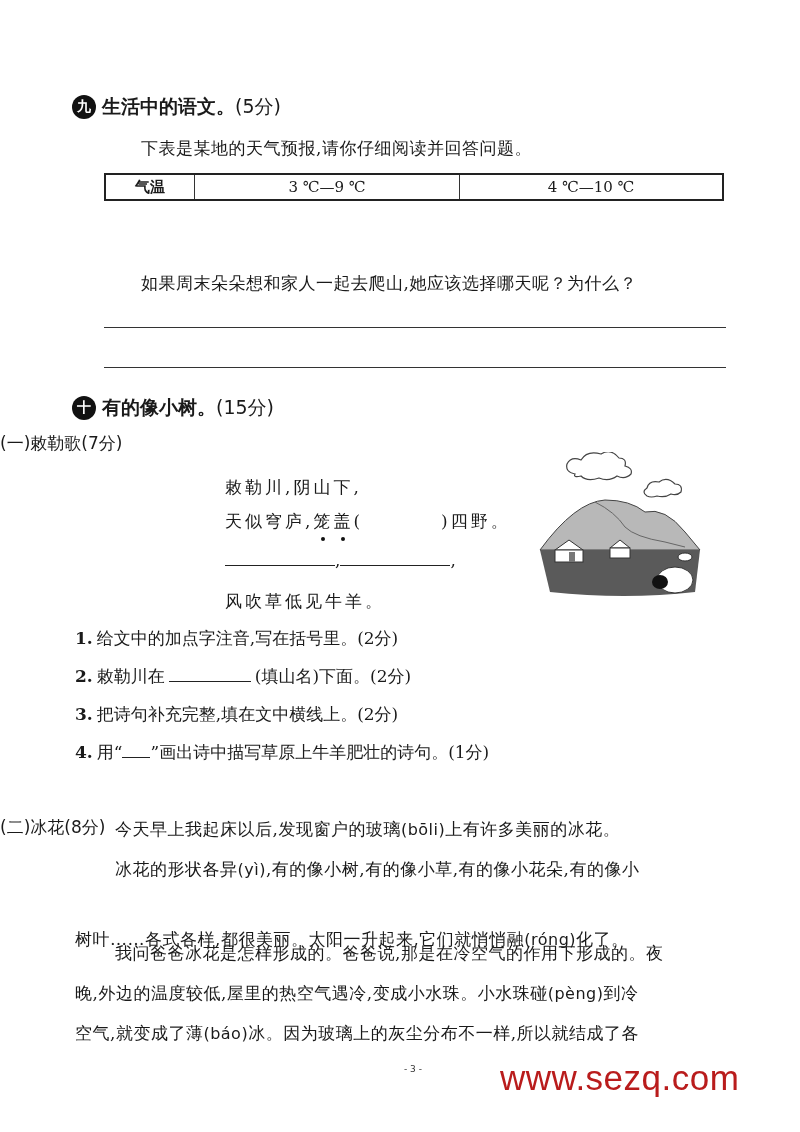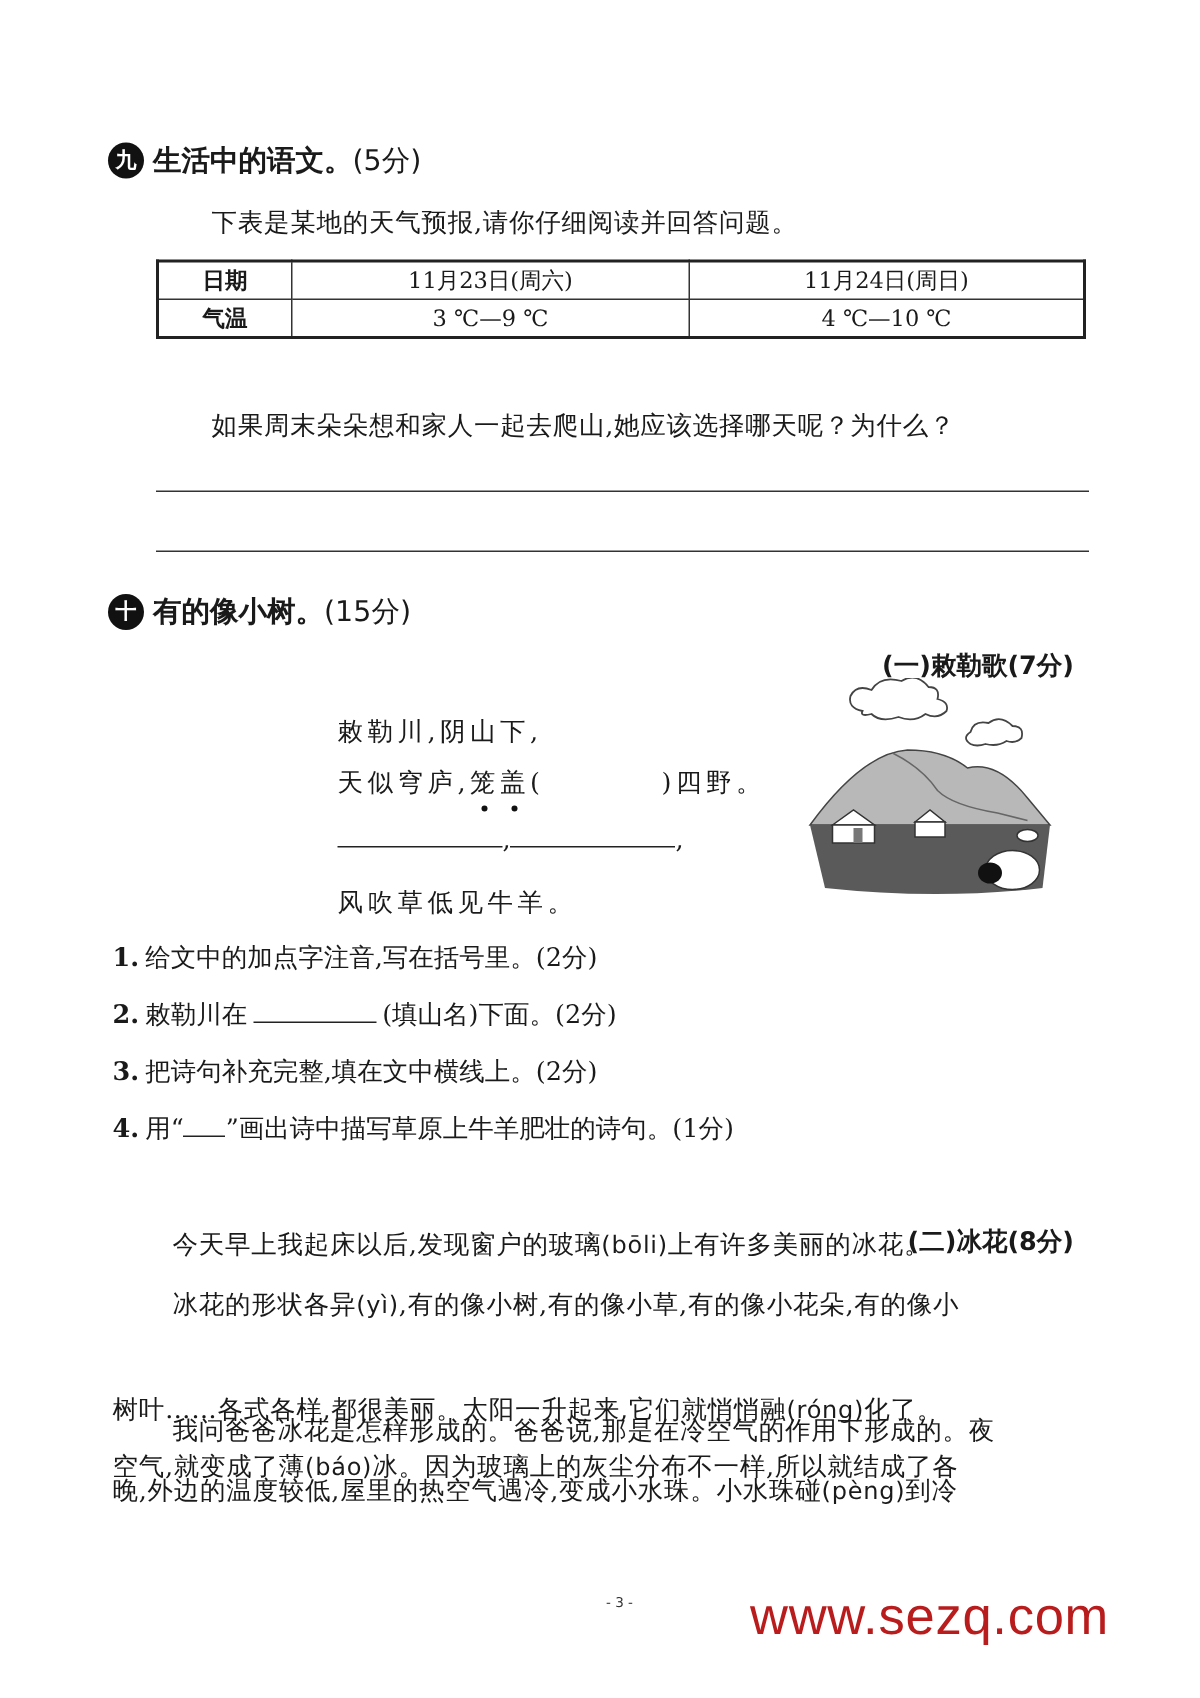--- a/index.html
+++ b/index.html
@@ -69,24 +69,24 @@
     .answer-line {
       position: absolute;
       left: 104px;
       width: 622px;
       height: 0;
       border-top: 1.5px solid #333;
     }
     .sub-title {
       position: absolute;
       left: 0; width: 716px;
-      text-align: right;
-      font-family: "DejaVu Sans", "Liberation Sans", sans-serif;
-      font-size: 17px;
-      font-weight: bold;
+      text-align: left;
+      font-family: "DejaVu Sans", "Liberation Sans", sans-serif;
+      font-size: 17px;
+      font-weight: normal;
     }
     .poem {
       position: absolute;
       left: 225px;
       font-size: 17px;
       letter-spacing: 3px;
       white-space: nowrap;
     }
     .dotted { position: relative; display: inline-block; }
     .dotted::after {
@@ -162,25 +162,20 @@
 <div class="section-head" style="top:94px;">
   <span class="badge">九</span>
   <span>生活中的语文。</span>
   <span class="score">(5分)</span>
 </div>
 
 <div class="para" style="left:141px; top:121px;margin-top:16px;">下表是某地的天气预报,请你仔细阅读并回答问题。</div>
 
 <table class="weather">
   <tbody>
-      <tr>
-    <td class="rh">日期</td>
-    <td class="c1">11月23日(周六)</td>
-    <td>11月24日(周日)</td>
-  </tr>
   <tr>
     <td class="rh">气温</td>
     <td class="c1">3 ℃—9 ℃</td>
     <td>4 ℃—10 ℃</td>
   </tr>
 </tbody>
   </table>
 
 <div class="para" style="left:141px; top:272px;">如果周末朵朵想和家人一起去爬山,她应该选择哪天呢？为什么？</div>
 
@@ -248,18 +243,18 @@
 </div>
 <div class="para" style="left:75px; top:928px;">
   <span>树叶……各式各样,都很美丽。太阳一升起来,它们就悄悄融</span><span class="pinyin">(róng)</span><span>化了。</span>
 </div>
 <div class="para" style="left:115px; top:942px;">
   <span>我问爸爸冰花是怎样形成的。爸爸说,那是在冷空气的作用下形成的。夜</span>
 </div>
 <div class="para" style="left:75px; top:982px;">
   <span>晚,外边的温度较低,屋里的热空气遇冷,变成小水珠。小水珠碰</span><span class="pinyin">(pèng)</span><span>到冷</span>
 </div>
-<div class="para" style="left:75px; top:966px;">
+<div class="para" style="left:75px; top:1022px;">
   <span>空气,就变成了薄</span><span class="pinyin">(báo)</span><span>冰。因为玻璃上的灰尘分布不一样,所以就结成了各</span>
 </div>
 
 <div class="page-num">- 3 -</div>
 <div class="watermark">www.sezq.com</div>
 
 </body></html>

